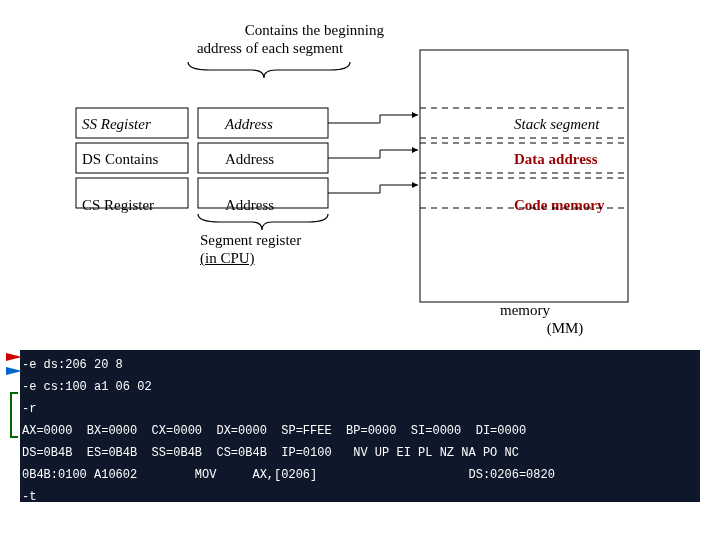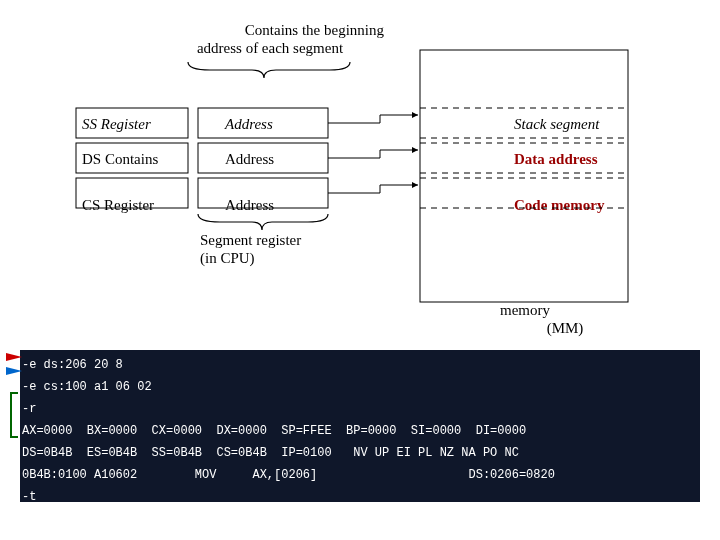--- a/index.html
+++ b/index.html
@@ -27,21 +27,21 @@
   .hdr2 { top: 40px; left: 170px; width: 200px; text-align: center; }
   .reg-label { left: 82px; }
   .addr-label { left: 225px; }
   .seg-label-ss { left: 514px; font-weight: normal; }
   .seg-label-ds { left: 514px; font-weight: bold; color: #900; }
   .seg-label-cs { left: 514px; font-weight: bold; color: #900; }
   .r1 { top: 116px; font-style: italic; }
   .r2 { top: 151px; }
   .r3 { top: 186px; margin-top: 11px; }
   .sub1 { top: 232px; left: 200px; }
-  .sub2 { top: 250px; left: 200px; }
+  .sub2 { top: 250px; left: 200px; text-decoration: underline; }
   .mem1 { top: 302px; left: 500px; width: 130px; text-align: left; }
   .mem2 { top: 320px; left: 500px; width: 130px; text-align: center; }
 
   .console {
     position: absolute;
     top: 350px;
     left: 20px;
     width: 680px;
     height: 152px;
     background: #0f172a;

